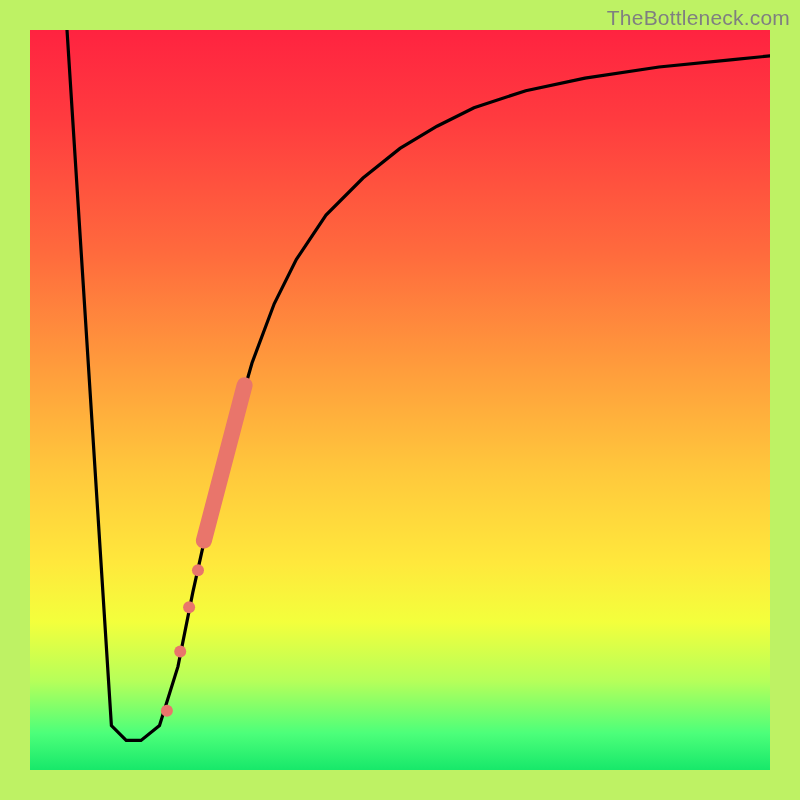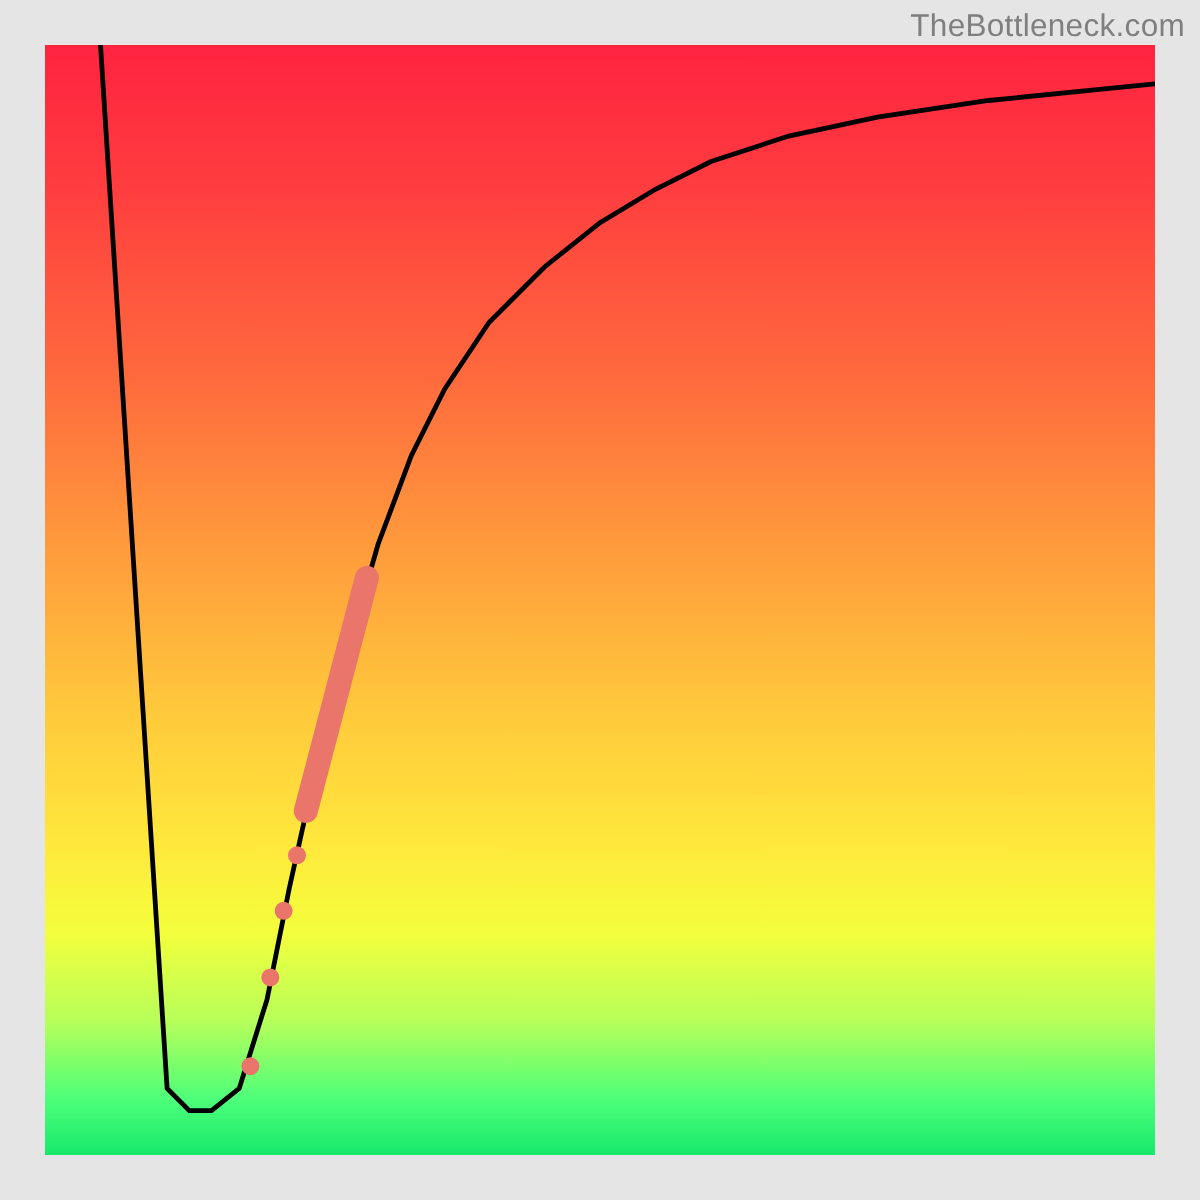--- a/index.html
+++ b/index.html
@@ -10,21 +10,21 @@
     background: #000;
     overflow: hidden;
     font-family: Arial, Helvetica, sans-serif;
   }
   .frame {
     position: absolute;
     left: 0;
     top: 0;
     width: 800px;
     height: 800px;
-    background: #e5e5e5;
+    background: #bef264;
   }
   .plot {
     position: absolute;
     left: 30px;
     top: 30px;
     width: 740px;
     height: 740px;
     
     background: linear-gradient(
       to bottom,

